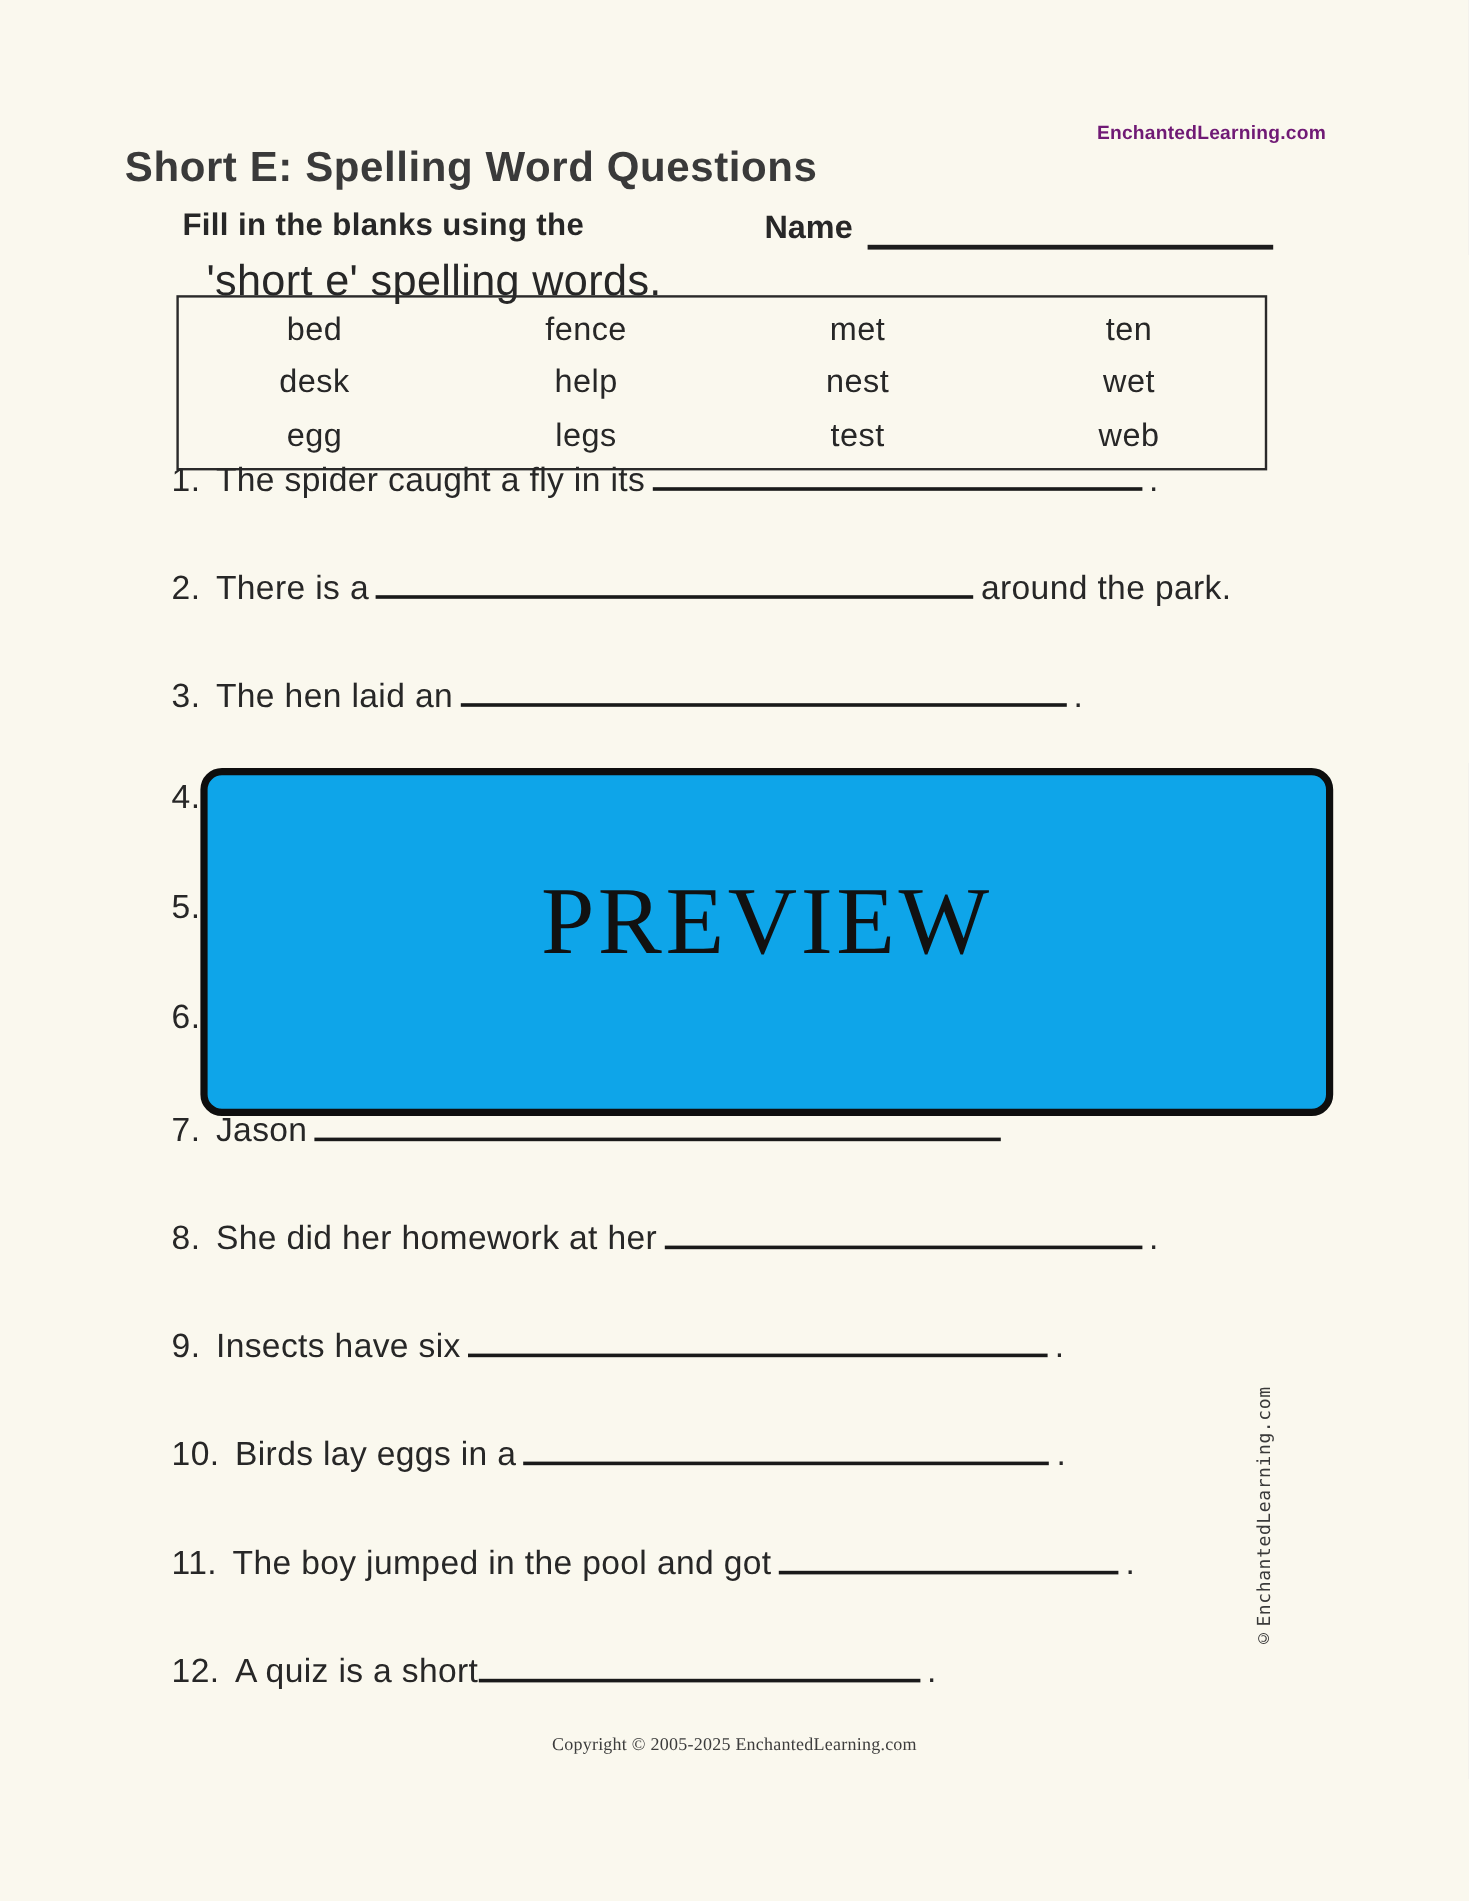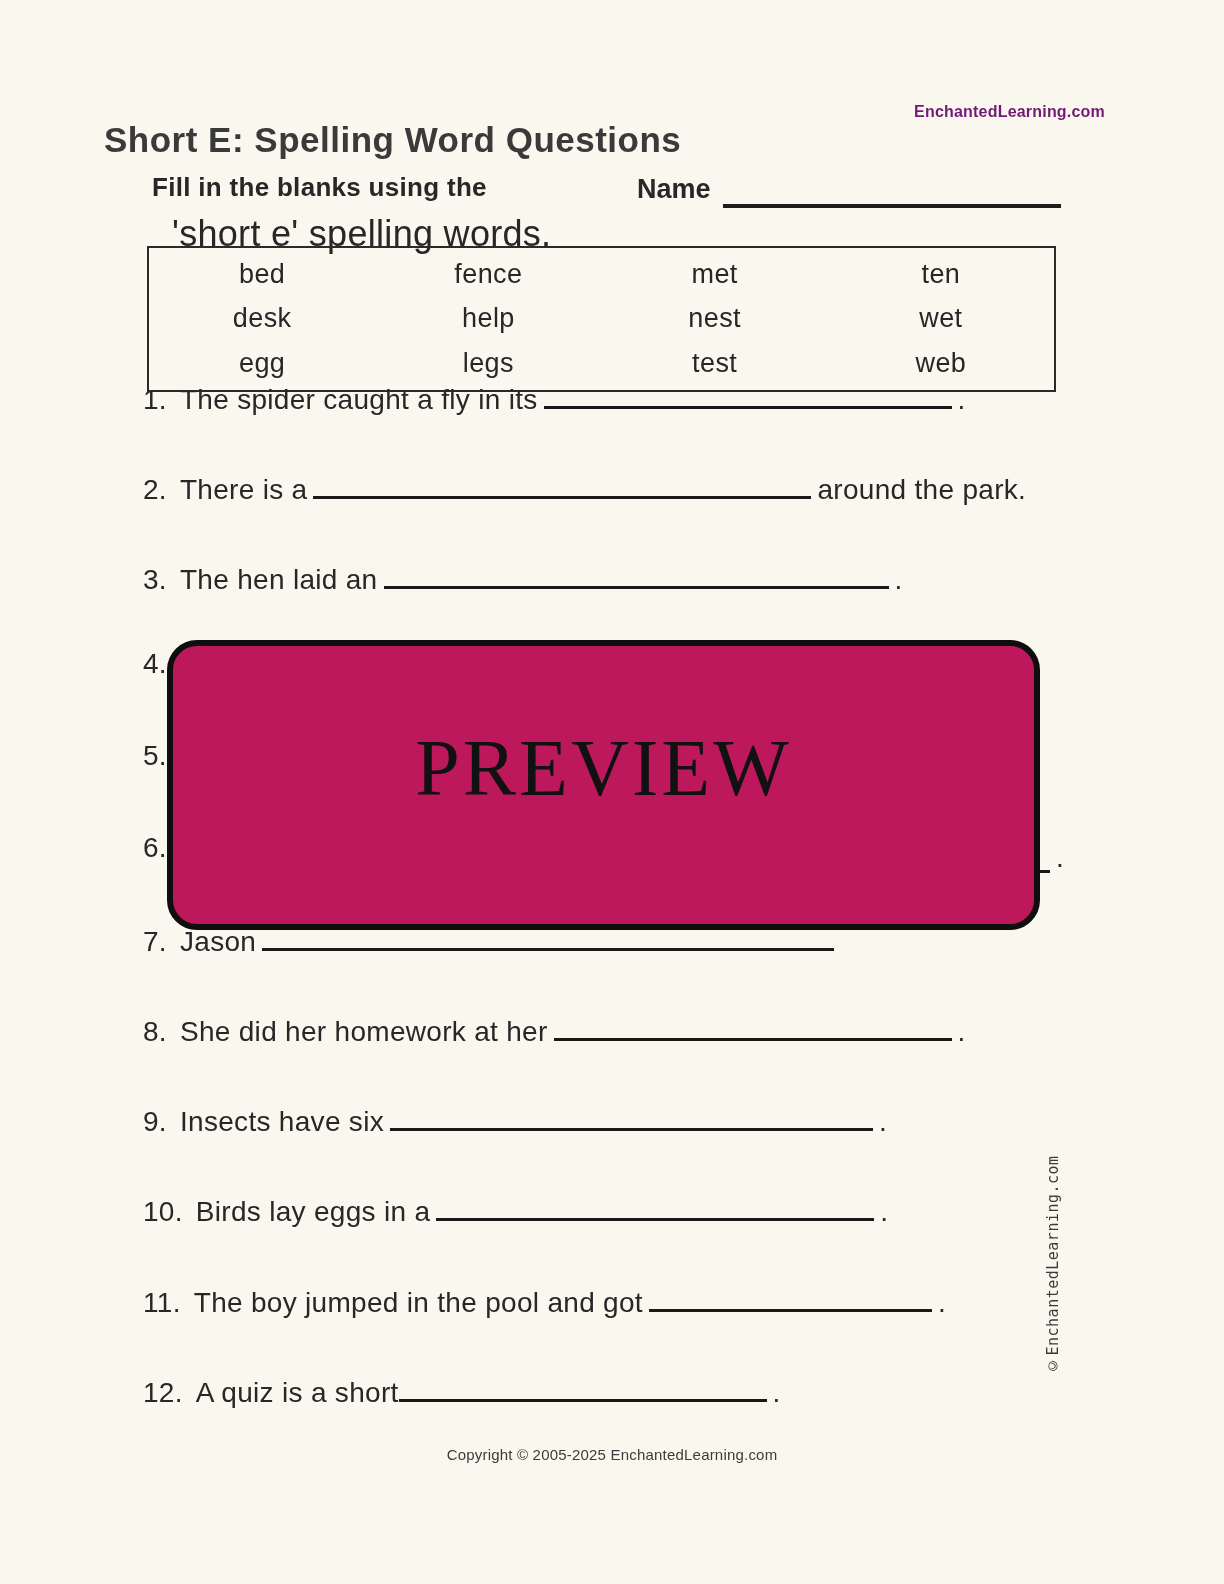--- a/index.html
+++ b/index.html
@@ -43,44 +43,44 @@
     height:40px;
   }
   .qnum{margin-right:13px;}
   .blank{
     display:inline-block;height:30px;
     border-bottom:3px solid #1a1a1a;
     margin:0 6px;
     flex:0 0 auto;
   }
   .preview{
-    top:640px;left:167px;width:873px;height:290px;
-    background:#be185d;
+    top:640px;left:167px;width:944px;height:290px;
+    background:#0ea5e9;
     border:6px solid #0e0e0e;
-    border-radius:30px;
+    border-radius:18px;
     z-index:5;
     display:flex;flex-direction:column;align-items:center;justify-content:center;
     box-sizing:border-box;
     font-family:"Liberation Serif",serif;color:#111;
   }
   .preview-title{font-size:80px;letter-spacing:3px;line-height:1;margin-bottom:34px;}
   .preview-sub{font-size:48px;font-style:italic;line-height:1;}
   .q6-period{top:842px;left:1056px;font-size:28px;z-index:1;}
   .q6-stub{top:870px;left:1034px;width:16px;border-bottom:3px solid #1a1a1a;height:0;z-index:1;}
   .side-copy{
     top:1182px;left:1044px;height:192px;width:24px;
     writing-mode:vertical-rl;
     transform:rotate(180deg);
     font-family:"DejaVu Sans Mono",monospace;
     font-size:15px;color:#3a3a3a;letter-spacing:.5px;
     text-align:center;
   }
   .footer{
     top:1446px;left:0;right:0;text-align:center;
-    font-size:15px;color:#3c3c3c;letter-spacing:.2px;
+    font-size:15px;color:#3c3c3c;letter-spacing:.2px;font-family:Liberation Serif, serif;
   }
 </style>
 </head>
 <body>
 
 <div class="page">
 
   <div class="abs logo">EnchantedLearning.com</div>
 
   <div class="abs title">Short E: Spelling Word Questions</div>

